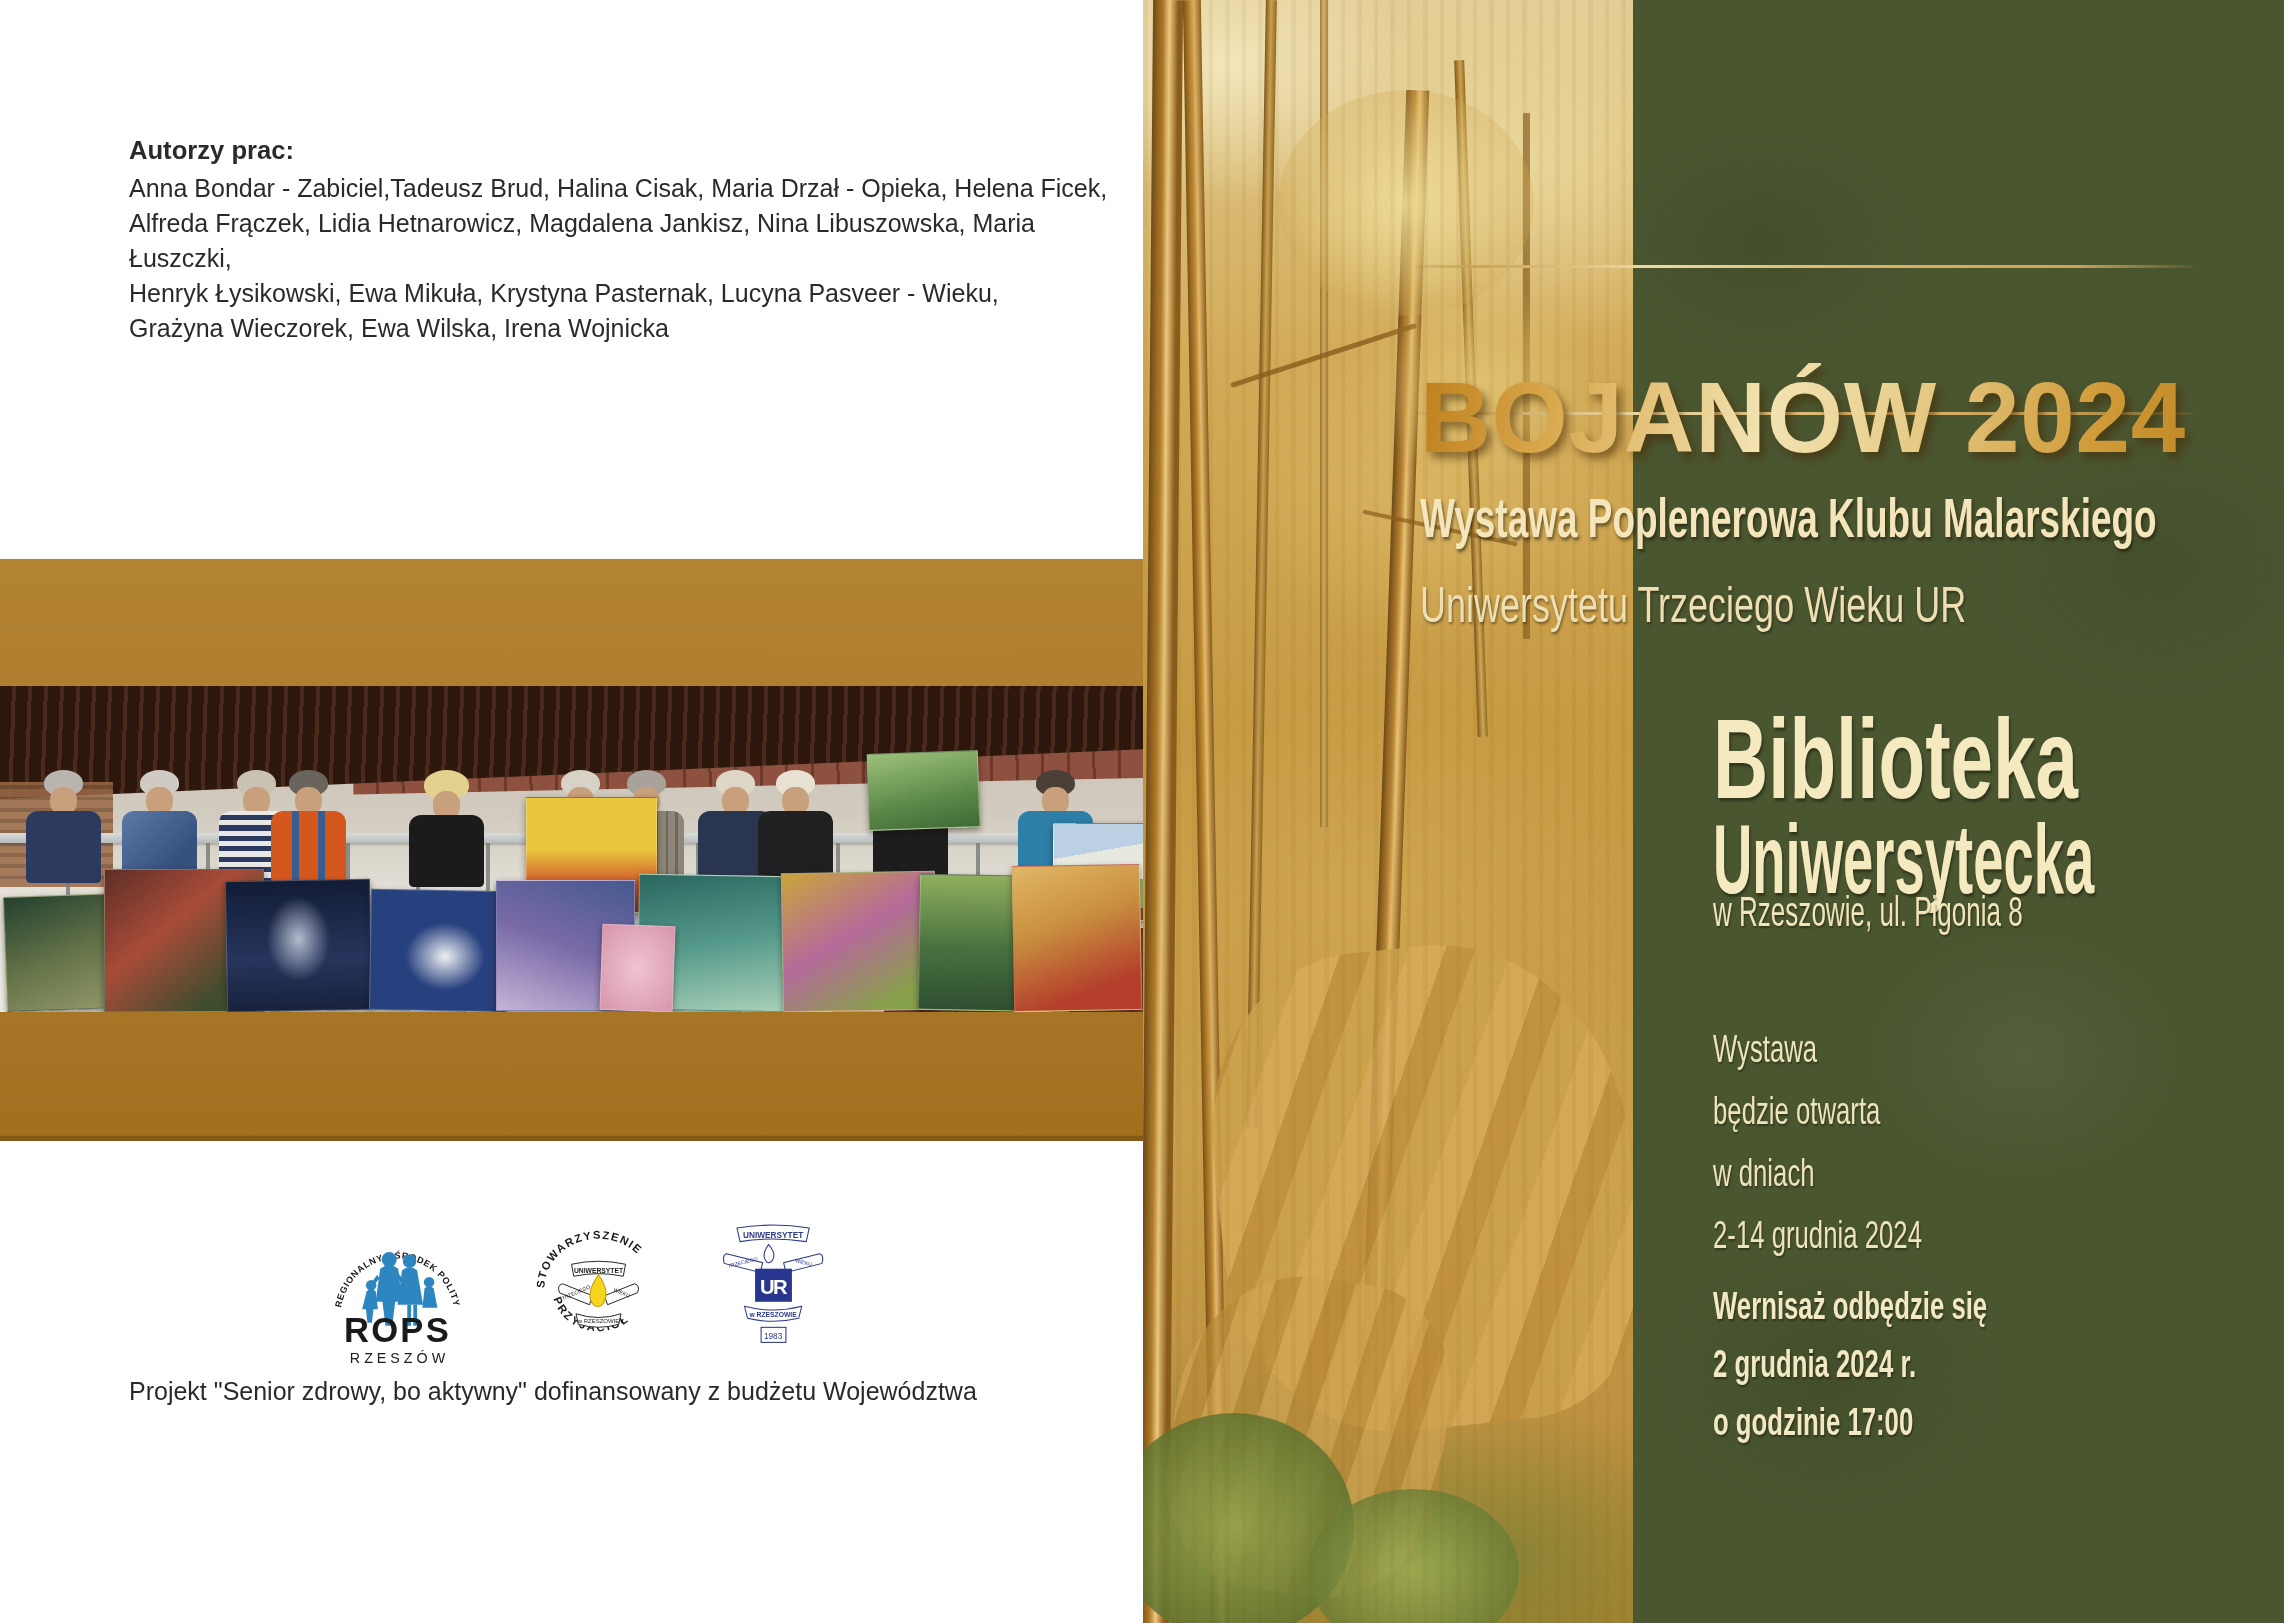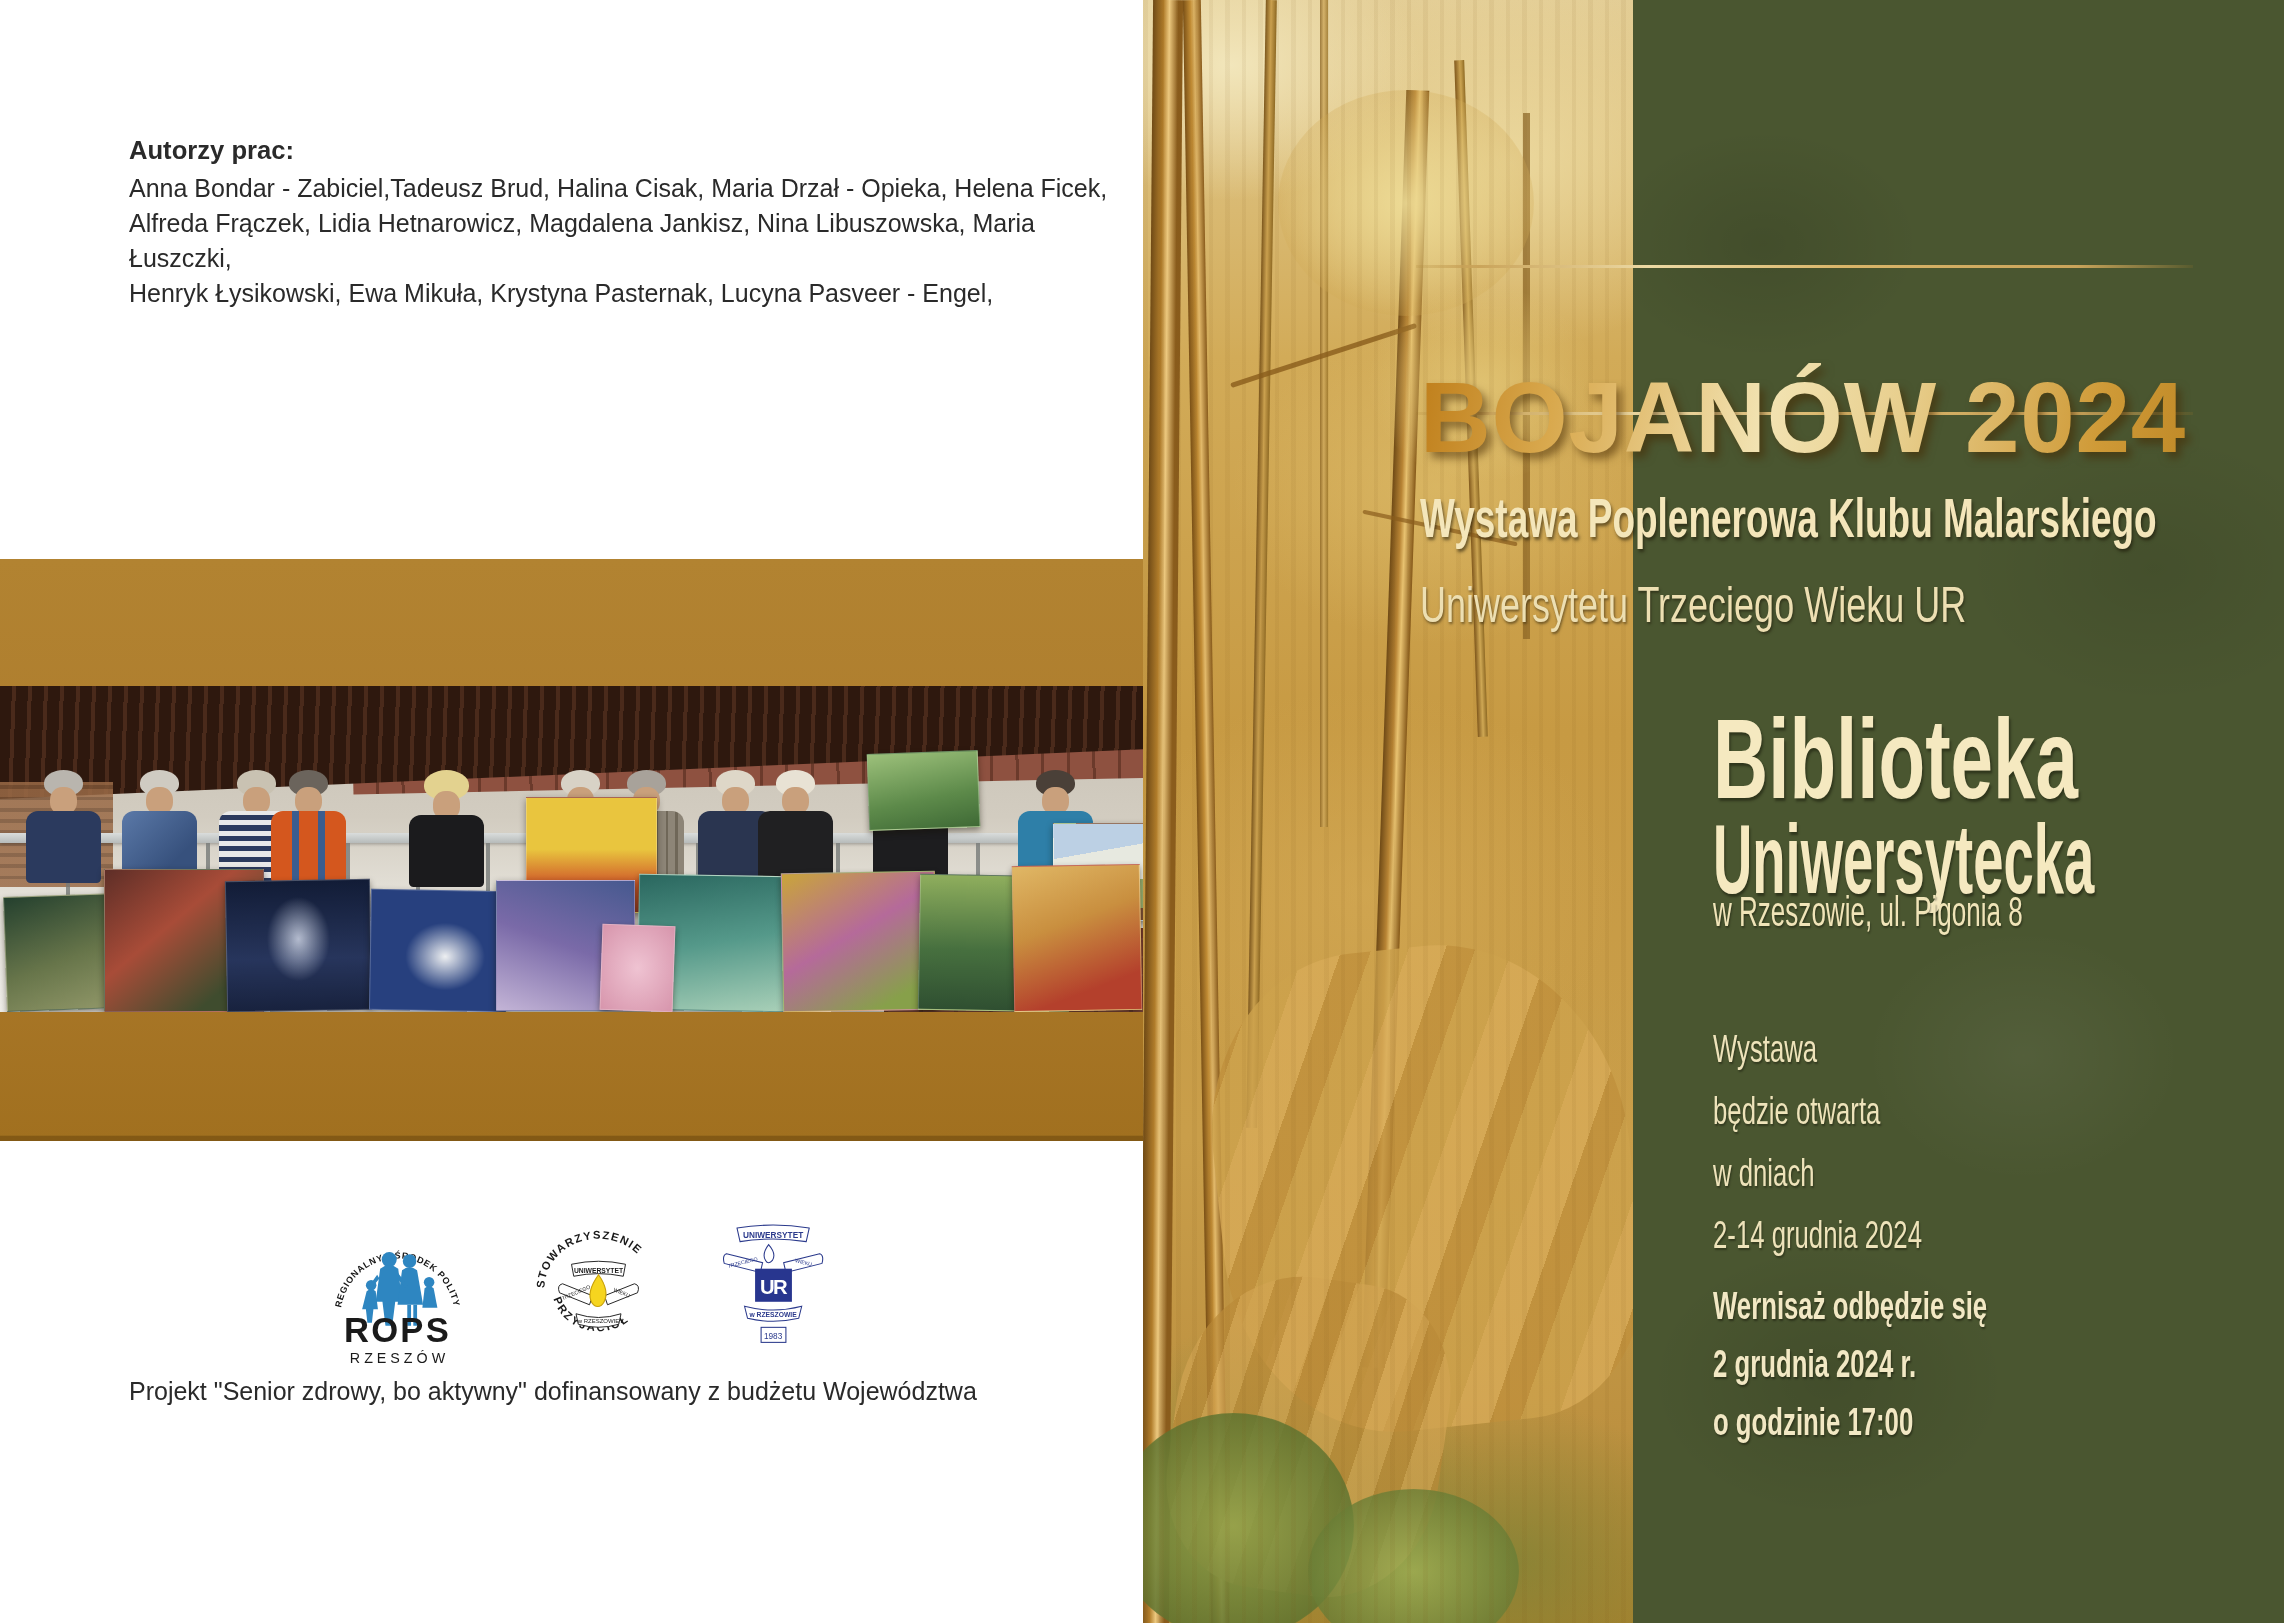--- a/index.html
+++ b/index.html
@@ -96,21 +96,22 @@
 <body>
 
 <div class="canvas">
 
   <section class="left-page">
 
     <div class="textblock authors">
       <p class="bhead">Autorzy prac:</p>
       <p>Anna Bondar - Zabiciel,Tadeusz Brud, Halina Cisak, Maria Drzał - Opieka, Helena Ficek,</p>
       <p>Alfreda Frączek, Lidia Hetnarowicz, Magdalena Jankisz, Nina Libuszowska, Maria Łuszczki,</p>
-      <p>Henryk Łysikowski, Ewa Mikuła, Krystyna Pasternak, Lucyna Pasveer - Engel,</p>
+      <p>Henryk Łysikowski, Ewa Mikuła, Krystyna Pasternak, Lucyna Pasveer - Wieku,</p>
+      <p>Grażyna Wieczorek, Ewa Wilska, Irena Wojnicka</p>
     </div>
 
 
     <div class="ochre-band"></div>
 
     <div class="photo">
       <div class="ph-tiles"></div>
       <div class="ph-roof"></div>
       <div class="ph-slats"></div>
       <div class="ph-rail"></div>

